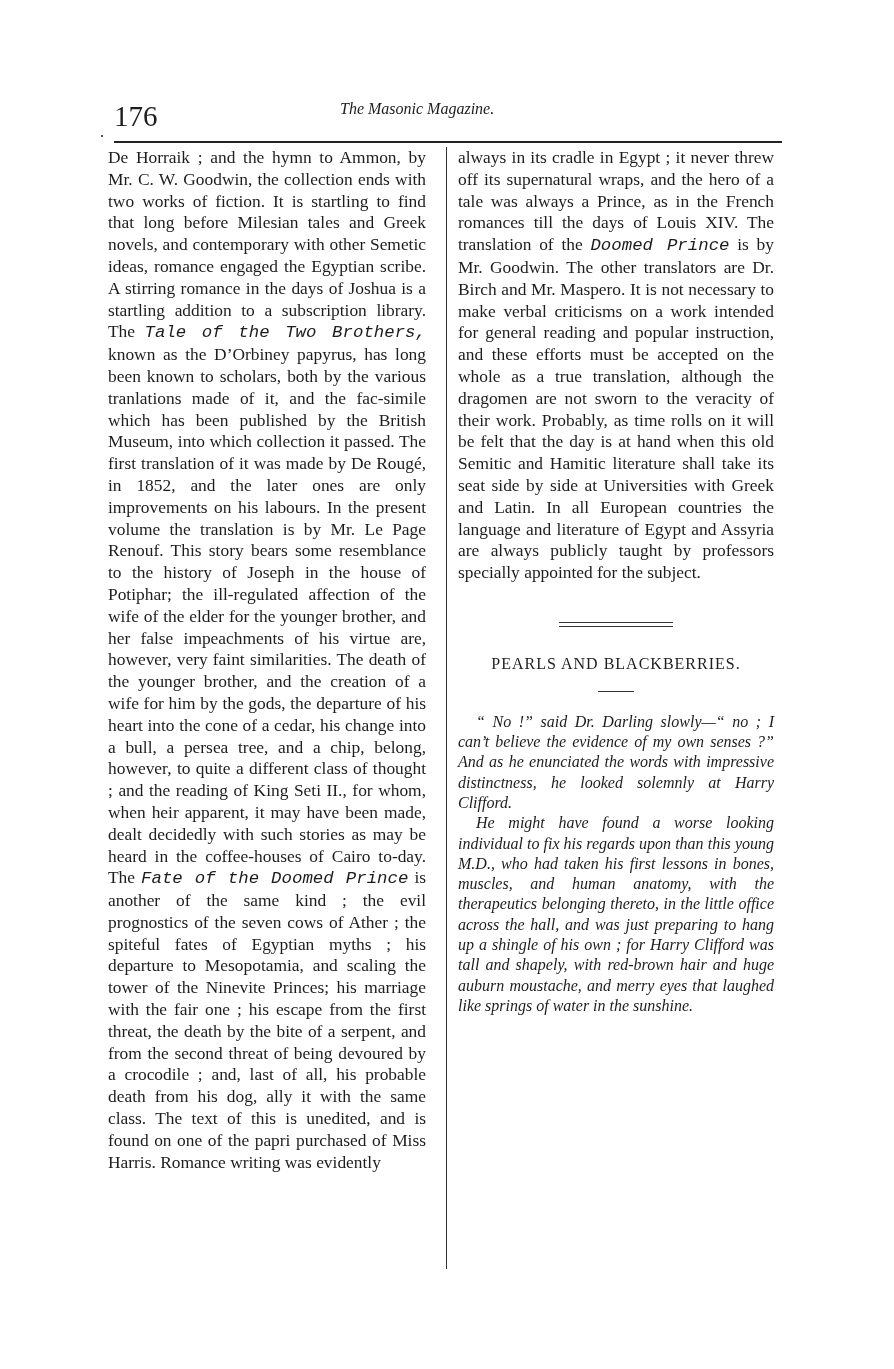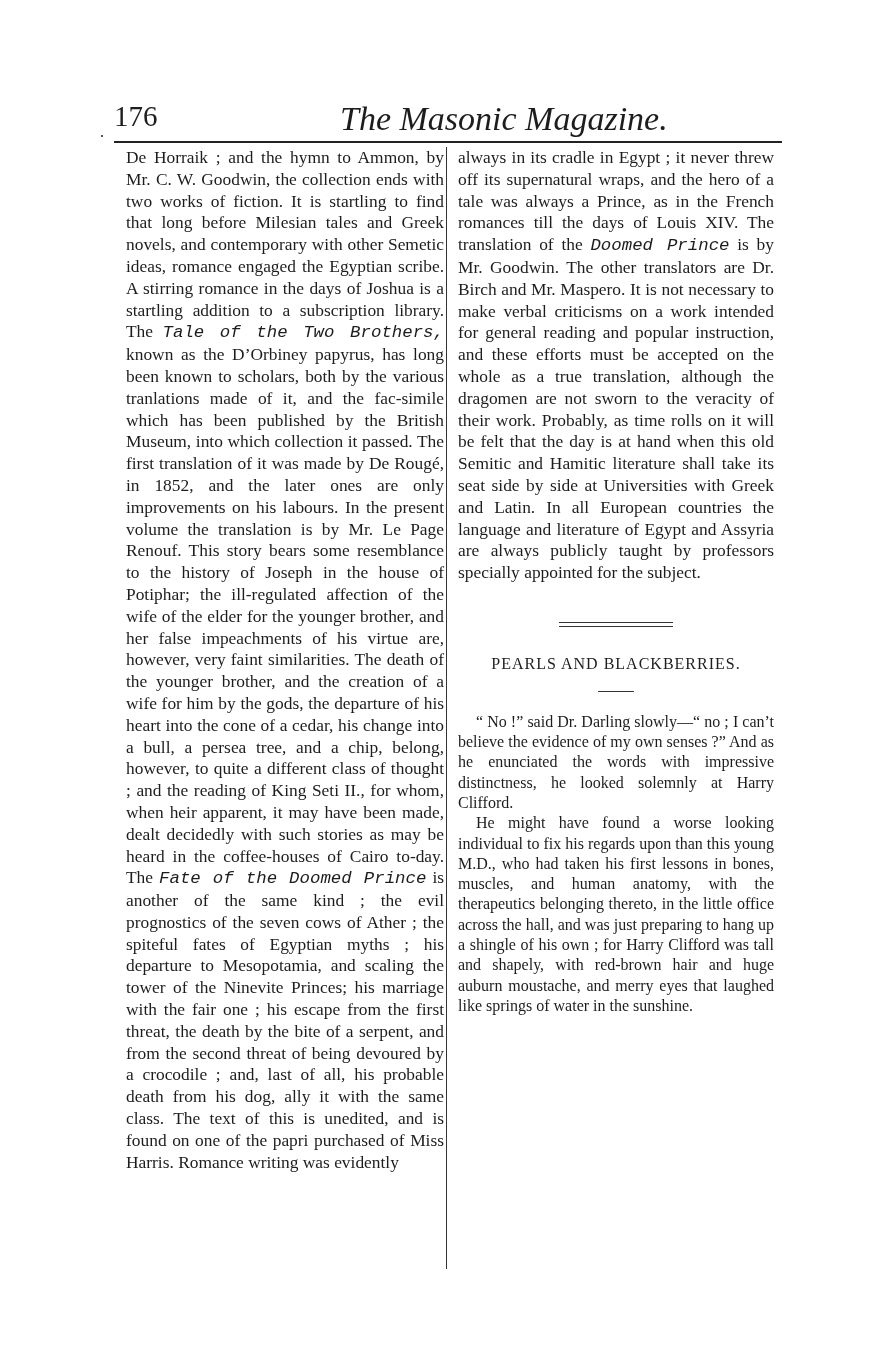--- a/index.html
+++ b/index.html
@@ -1,26 +1,26 @@
 <!DOCTYPE html>
 <html><head>
 <meta charset="utf-8">
 <style>
   html, body { margin: 0; padding: 0; background: #ffffff; }
   body { width: 894px; height: 1369px; position: relative; overflow: hidden; font-family: "Liberation Serif", "DejaVu Serif", serif; color: #1d1d1d; }
   .page-number { position: absolute; left: 114px; top: 100px; font-size: 29px; letter-spacing: 0px; }
-  .running-head { position: absolute; left: 340px; top: 100px; font-size: 34px; font-style: italic; }
+  .running-head { position: absolute; left: 340px; top: 100px; font-size: 16px; font-style: italic; }
   .head-rule { position: absolute; left: 114px; top: 141px; width: 668px; height: 2px; background: #222; }
   .dot-mark { position: absolute; left: 101px; top: 135px; width: 2px; height: 2px; background: #555; }
   .col { position: absolute; top: 147px; font-size: 17.4px; line-height: 21.8px; text-align: justify; }
-  .col-left { left: 126px; width: 318px; }
+  .col-left { left: 108px; width: 318px; }
   .col-right { left: 458px; width: 316px; }
   .col p { margin: 0; }
   .col-sep { position: absolute; left: 446px; top: 147px; width: 1px; height: 1122px; background: #333; }
-  .story { font-size: 16px; line-height: 20.3px; }
+  .story { font-size: 16px; line-height: 20.3px; font-style: italic; }
   .story p { text-indent: 18px; }
   .story p.first { text-indent: 18px; }
   .double-rule { margin: 38px auto 0 auto; width: 114px; }
   .double-rule div { height: 1px; background: #333; }
   .double-rule div + div { margin-top: 3px; }
   .section-title { text-align: center; margin: 26px 0 0 0; font-size: 16px; letter-spacing: 1px; }
   .short-rule { width: 36px; height: 1px; background: #333; margin: 16px auto 20px auto; }
   i { font-family: Liberation Mono, monospace; }
 </style>
 </head>

